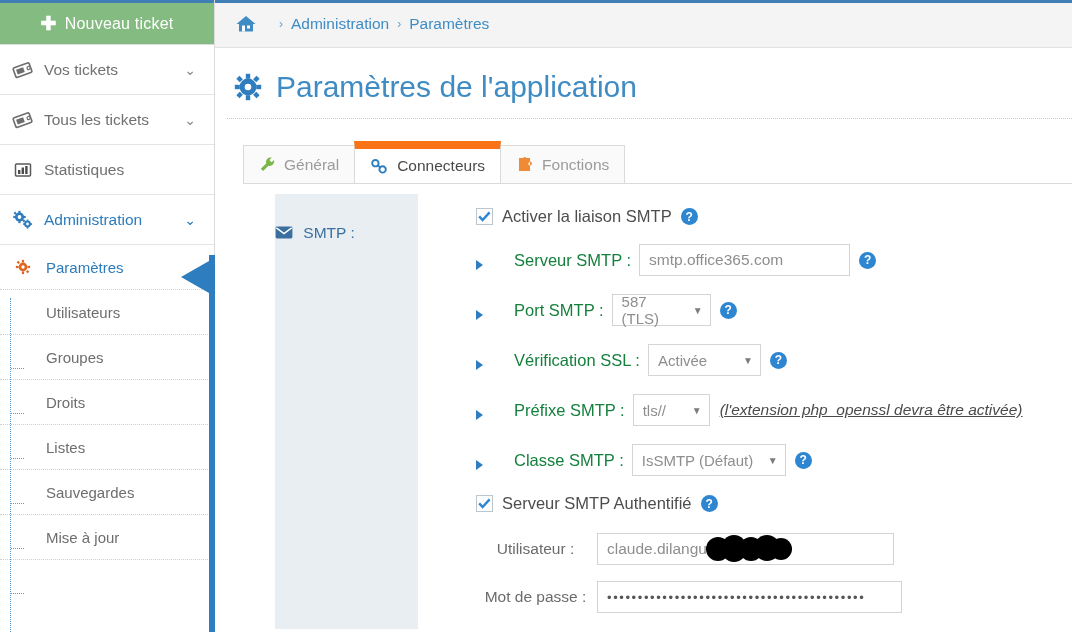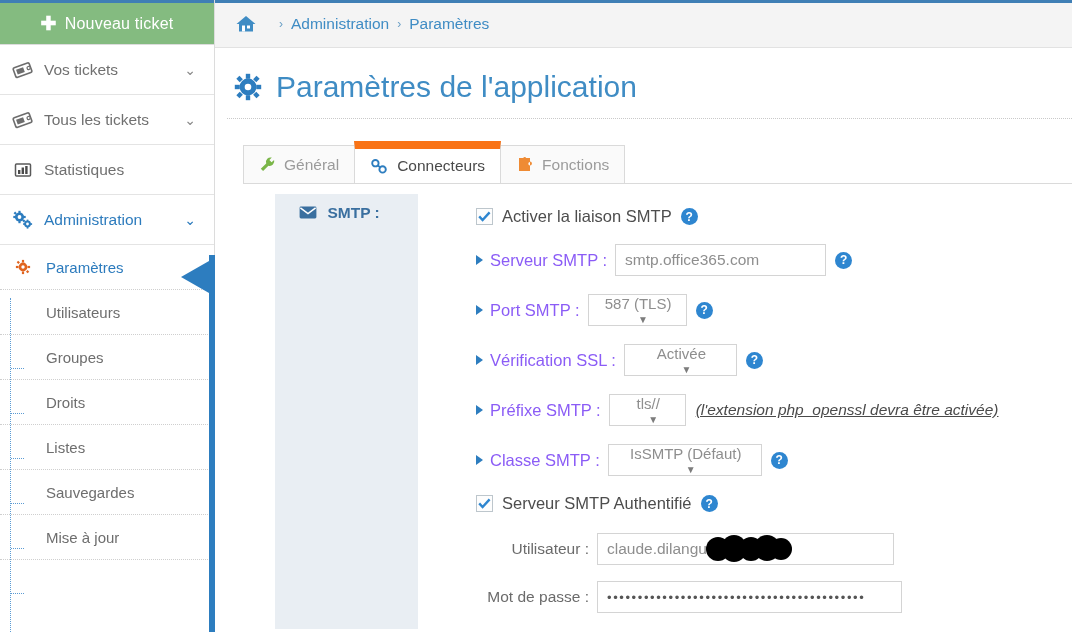--- a/index.html
+++ b/index.html
@@ -179,45 +179,44 @@
   .smtp-block {
     display: flex;
     margin-top: 10px;
     margin-left: 32px;
   }
   .smtp-label-col {
     width: 143px;
     flex: 0 0 143px;
     background: #e9eef3;
     min-height: 430px;
-    padding-top: 10px;
-    text-align: center;
+    padding-top: 30px;
+    text-align: left;
     padding-right: 14px;
     color: #3a6f9f;
     font-size: 15.5px;
-    font-weight: bold;
   }
   .smtp-label-col .env { margin-right: 6px; }
   .fields-col { flex: 1; padding-top: 13px; padding-left: 22px; }
 
   .frow { display: flex; align-items: center; margin-bottom: 18px; padding-left: 36px; }
   .frow.tight { margin-bottom: 20px; }
   .chk {
     width: 17px; height: 17px;
     border: 1px solid #bdc6cc;
     background: #fdfdfd;
     display: inline-flex; align-items: center; justify-content: center;
     margin-right: 9px;
     flex: 0 0 17px;
     cursor: pointer;
   }
   .lblbold { color: #4d4d4d; font-size: 16.5px; }
   .flabel {
-    color: #8b5cf6; font-size: 16.5px; white-space: nowrap;
-    display: flex; align-items: center;
+    color: #15803d; font-size: 16.5px; white-space: nowrap;
+    display: flex; align-items: flex-end; gap: 24px;
   }
   .caret {
     width: 0; height: 0;
     border-top: 5px solid transparent;
     border-bottom: 5px solid transparent;
     border-left: 7px solid #2d7dbf;
     margin-right: 7px;
     flex: 0 0 7px;
   }
   .txtfield {
@@ -234,35 +233,34 @@
   .selfield {
     border: 1px solid #d4d4d4;
     height: 32px;
     background: #fff;
     color: #8e8e8e;
     font-size: 15px;
     padding: 0 7px 0 9px;
     display: flex; align-items: center; justify-content: space-between;
     margin-left: 8px;
     cursor: pointer;
-    flex-direction: column;
   }
   .selfield .dcar { margin-left: 10px; font-size: 10px; color: #7c7c7c; }
   .help {
     width: 17px; height: 17px; border-radius: 50%;
     background: #2e86d0; color: #fff;
     font-size: 12px; font-weight: bold;
     display: inline-flex; align-items: center; justify-content: center;
     margin-left: 9px; flex: 0 0 17px; cursor: pointer;
     font-family: "Liberation Sans", sans-serif;
   }
   .hint { color: #4a4a4a; font-size: 15.5px; font-style: italic; margin-left: 10px; white-space: nowrap; text-decoration: underline; }
 
   .subrow { display: flex; align-items: center; margin-bottom: 16px; margin-left: 42px; }
-  .subrow .slabel { color: #6b6b6b; font-size: 15.5px; width: 107px; text-align: right; }
+  .subrow .slabel { color: #6b6b6b; font-size: 15.5px; width: 107px; text-align: center; }
   .pwdots { color: #555; font-size: 13px; letter-spacing: 1.6px; }
 
   .redact-wrap { position: relative; }
   .redact {
     position: absolute;
     top: 1px; left: 108px;
     width: 88px; height: 27px;
     pointer-events: none;
   }
   .redact i {

